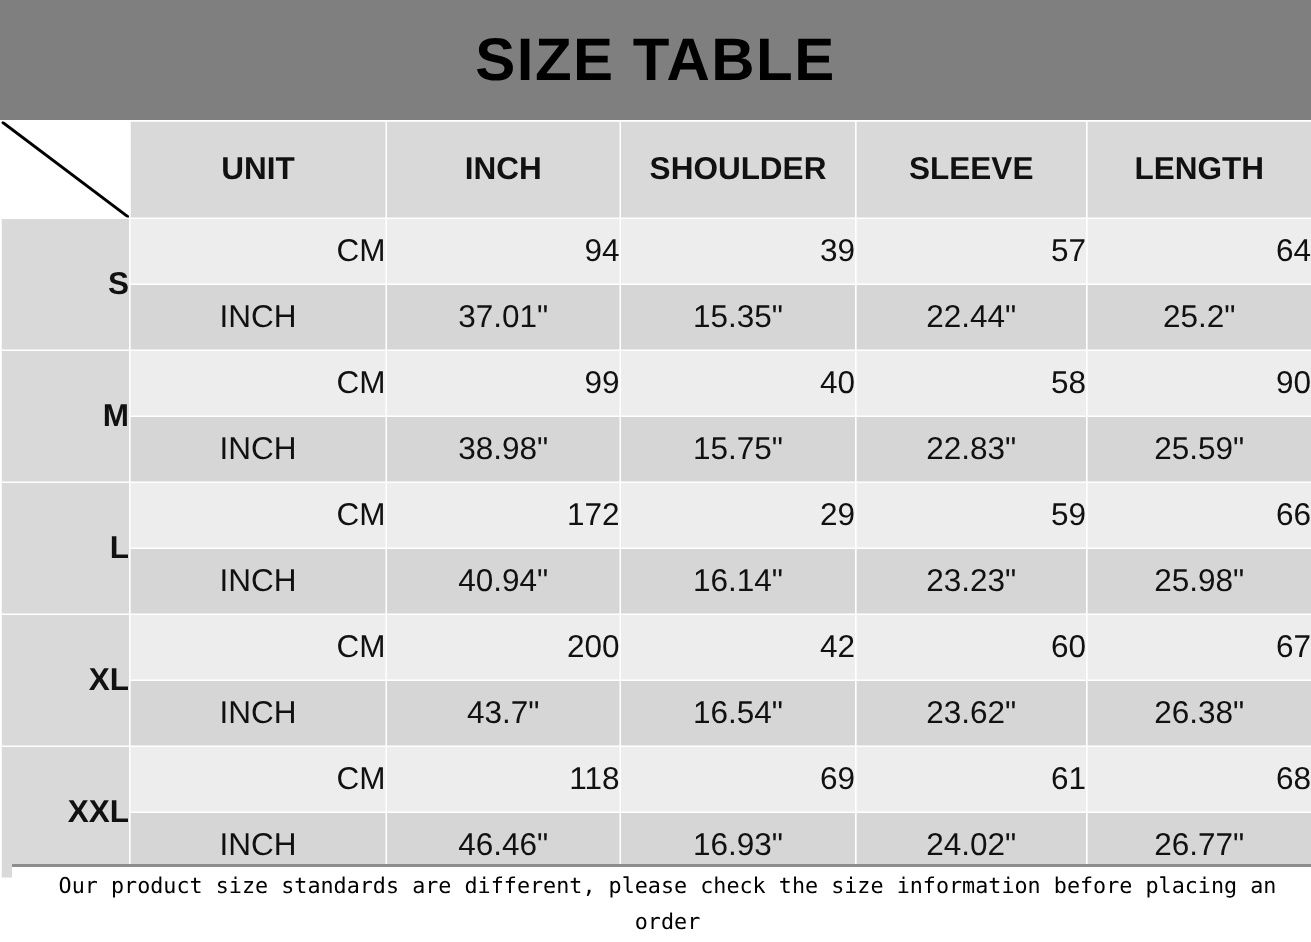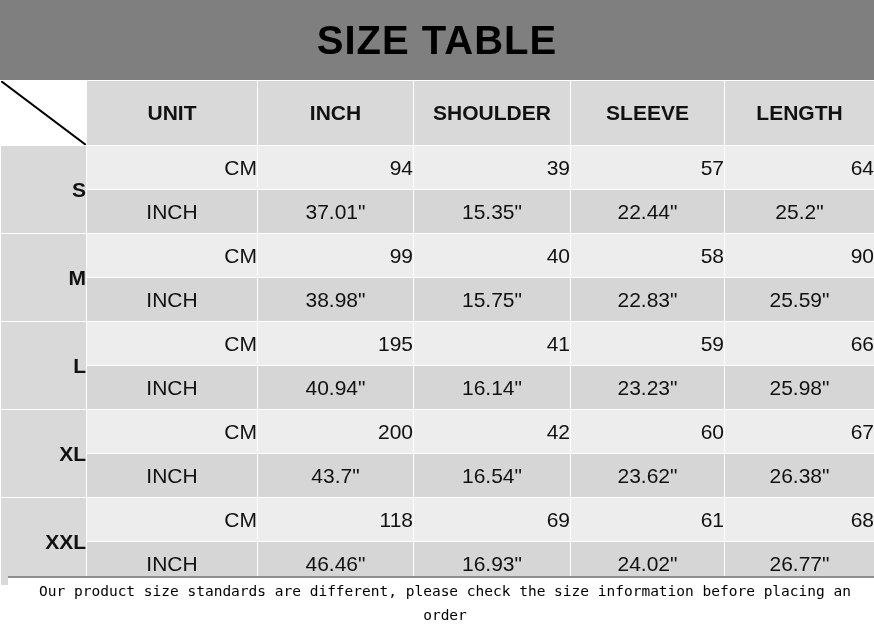--- a/index.html
+++ b/index.html
@@ -183,22 +183,22 @@
         <td class="unit-cell">INCH</td>
         <td class="val-cell">38.98"</td>
         <td class="val-cell">15.75"</td>
         <td class="val-cell">22.83"</td>
         <td class="val-cell">25.59"</td>
       </tr>
 
       <tr class="row-cm">
         <td class="size-cell" rowspan="2">L</td>
         <td class="unit-cell">CM</td>
-        <td class="val-cell">195</td>
-        <td class="val-cell">41</td>
+        <td class="val-cell">172</td>
+        <td class="val-cell">29</td>
         <td class="val-cell">59</td>
         <td class="val-cell">66</td>
       </tr>
       <tr class="row-inch">
         <td class="unit-cell">INCH</td>
         <td class="val-cell">40.94"</td>
         <td class="val-cell">16.14"</td>
         <td class="val-cell">23.23"</td>
         <td class="val-cell">25.98"</td>
       </tr>

